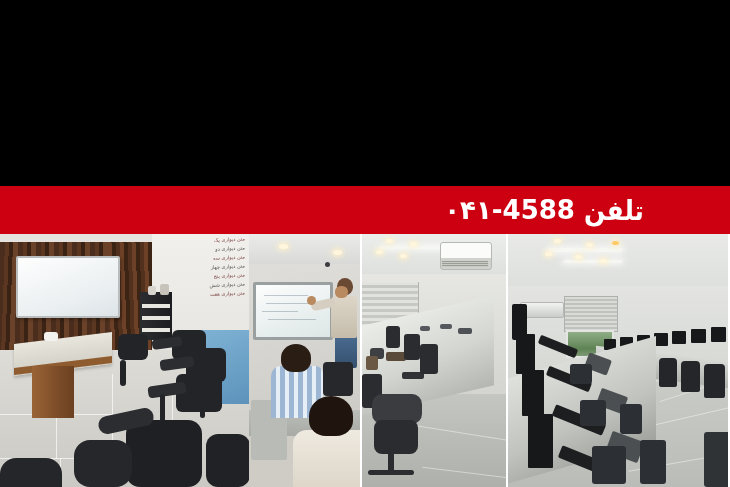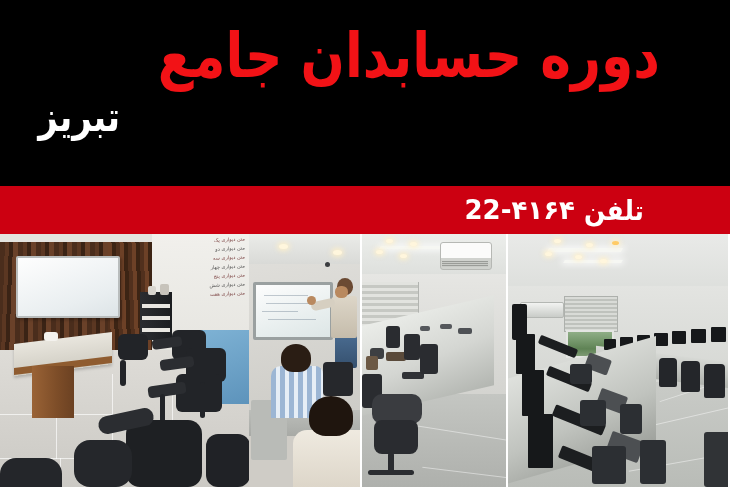--- a/index.html
+++ b/index.html
@@ -474,29 +474,25 @@
     opacity: 0.85;
     transform: rotate(-3deg);
   }
   .wall-text-line:nth-child(odd) { color: #6b2b2b; }
 </style>
 </head>
 <body>
 
 <div class="banner">
 
-  <div class="header">
-    <div class="main-title">دوره حسابدان جامع</div>
-    <div class="city-title">تبریز</div>
-  </div>
 
   <div class="contact-bar">
     <div class="phone-group">
       <span class="phone-label">تلفن</span>
-      <span class="phone-number">22-۴۱۶۴</span>
+      <span class="phone-number">۰۴۱-4588</span>
     </div>
   </div>
 
   <div class="photo-strip">
 
     <div class="photo photo-lab">
       <div class="lab-ceiling"></div>
       <div class="lab-strip-light" style="left:40px;top:14px;width:74px;height:4px;transform:skewX(-28deg);"></div>
       <div class="lab-strip-light" style="left:56px;top:26px;width:58px;height:3px;transform:skewX(-28deg);"></div>
       <div class="lab-spot" style="left:46px;top:5px;"></div>

